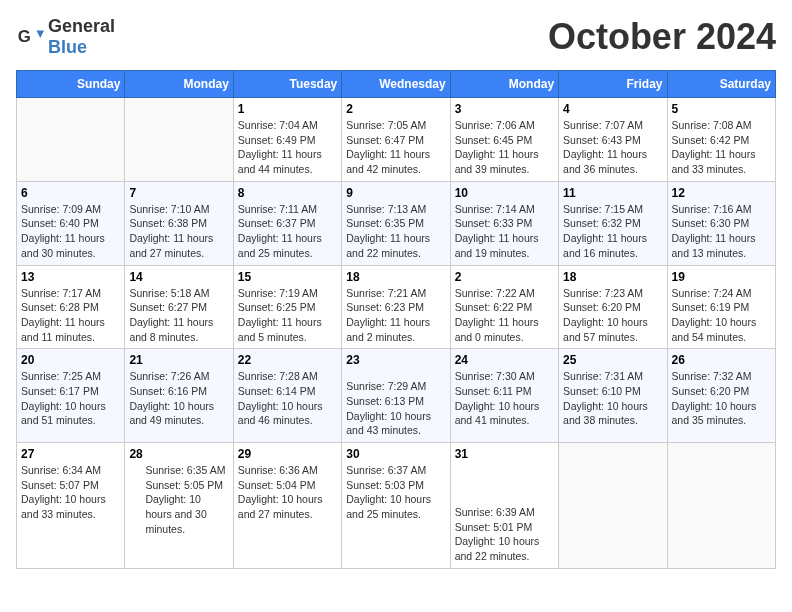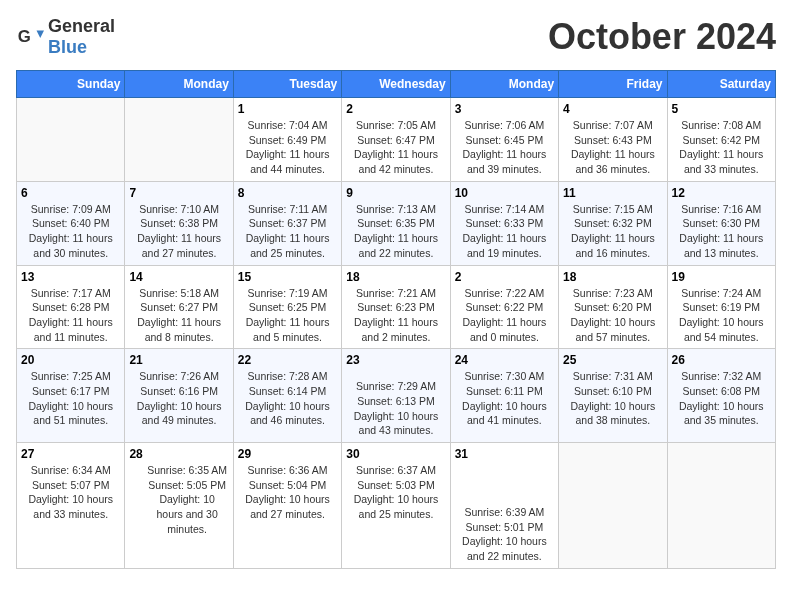--- a/index.html
+++ b/index.html
@@ -74,21 +74,20 @@
     .day-number {
       font-weight: bold;
       font-size: 12px;
       margin-bottom: 2px;
       display: block;
     }
     .day-info {
       font-size: 10.5px;
       color: #333;
       line-height: 1.4;
-      text-align: center;
     }
     .empty-cell {
       background: #f9f9f9;
     }
   </style>
 </head>
 <body>
 
 <div class="header">
   <div class="logo">
@@ -274,21 +273,21 @@
         </td>
         <td>
           <span class="day-number">25</span>
           <div class="day-info" style="white-space: pre-line;">Sunrise: 7:31 AM
 Sunset: 6:10 PM
 Daylight: 10 hours and 38 minutes.</div>
         </td>
         <td>
           <span class="day-number">26</span>
           <div class="day-info" style="white-space: pre-line;">Sunrise: 7:32 AM
-Sunset: 6:08 PM
+Sunset: 6:20 PM
 Daylight: 10 hours and 35 minutes.</div>
         </td>
       </tr>
       <tr>
         <td>
           <span class="day-number">27</span>
           <div class="day-info" style="white-space: pre-line;">Sunrise: 6:34 AM
 Sunset: 5:07 PM
 Daylight: 10 hours and 33 minutes.</div>
         </td>

